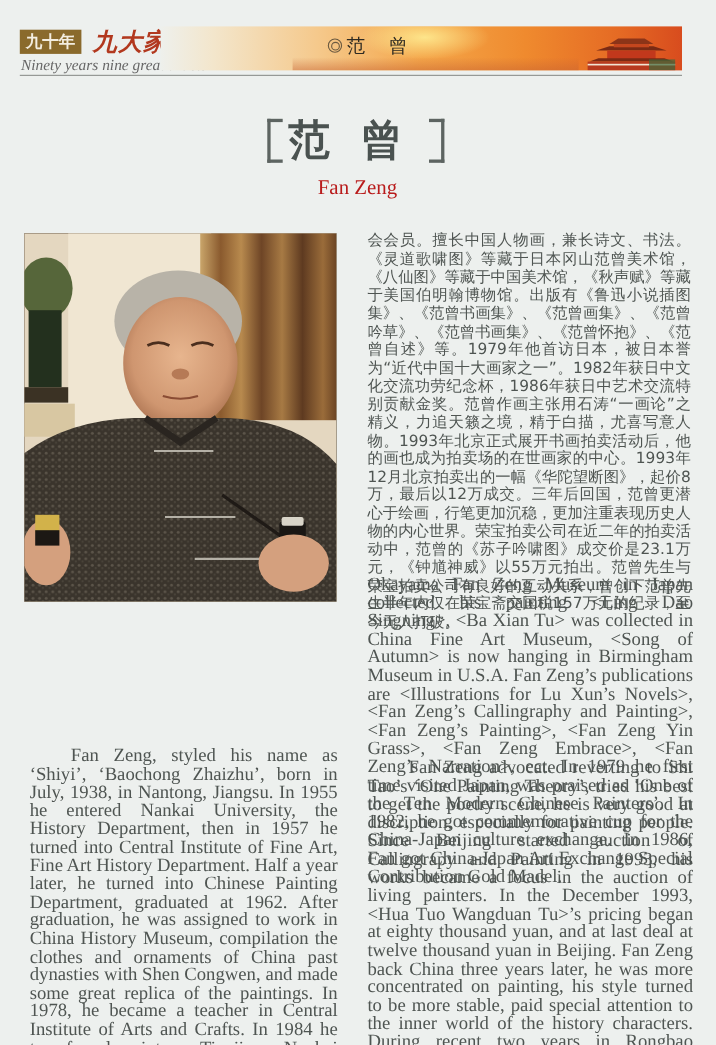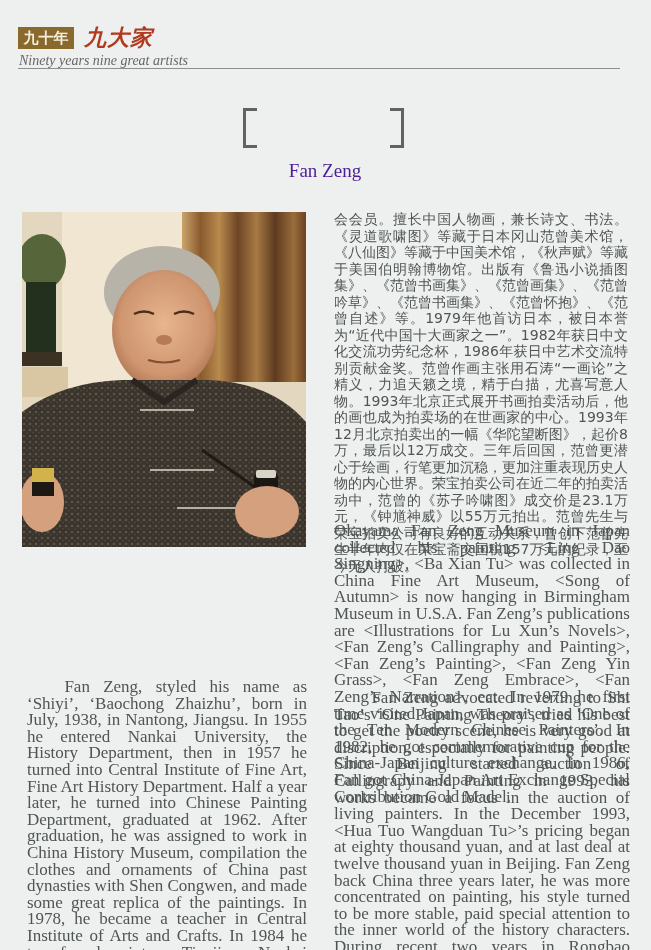--- a/index.html
+++ b/index.html
@@ -70,21 +70,21 @@
     }
     .bracket {
       position: absolute; top: 108px; width: 14px; height: 40px;
       border: 3px solid #5d6461;
     }
     .bracket.left { left: 243px; border-right: none; }
     .bracket.right { left: 390px; border-left: none; }
     .title-cn .chars { position: absolute; left: 22px; top: 2px; letter-spacing: 28px; }
     .title-en {
       position: absolute; left: 200px; top: 160px; width: 250px; text-align: center;
-      font-family: "Liberation Serif", serif; font-size: 19px; color: #4c1d95;
+      font-family: "Liberation Serif", serif; font-size: 19px; color: #b91c1c;
     }
 
     
     .photo {
       position: absolute; left: 22px; top: 212px; width: 284px; height: 335px;
       overflow: hidden; background: #5b4a33;
     }
 
     
     .col-cn {
@@ -99,25 +99,45 @@
   </style>
 </head>
 <body>
 
 <div class="page">
 
   <div class="header">
     <div class="logo-box">九十年</div>
     <div class="logo-script">九大家</div>
     <div class="logo-sub">Ninety years nine great artists</div>
+    <div class="banner">
+      <div class="glow"></div>
+      <div class="hills"></div>
+      <svg class="palace" viewBox="0 0 80 32">
+        <polygon points="20,10 60,10 72,14 8,14" fill="#7a2a14"></polygon>
+        <polygon points="28,3 52,3 60,8 20,8" fill="#8c3418"></polygon>
+        <rect x="24" y="8" width="32" height="3" fill="#c4461e"></rect>
+        <rect x="18" y="14" width="44" height="8" fill="#c2381c"></rect>
+        <polygon points="10,21 70,21 78,24 2,24" fill="#7a2a14"></polygon>
+        <rect x="0" y="24" width="80" height="8" fill="#b83a1e"></rect>
+        <rect x="0" y="26" width="80" height="1.5" fill="#f1e4d2"></rect>
+        <rect x="56" y="22" width="24" height="10" fill="#3d6a3a" opacity="0.7"></rect>
+      </svg>
+      <div class="banner-title">
+        <span class="circ"></span><span>范 曾</span>
+      </div>
+    </div>
   </div>
   <div class="header-rule"></div>
 
   <div class="bracket left"></div>
   <div class="bracket right"></div>
+  <div class="title-cn">
+    <span class="chars">范曾</span>
+  </div>
   <div class="title-en">Fan Zeng</div>
 
   <div class="photo">
     <svg width="284" height="335" viewBox="0 0 284 335">
       <defs>
         <linearGradient id="curtain" x1="0" x2="1" y1="0" y2="0">
           <stop offset="0" stop-color="#c9a56a"></stop>
           <stop offset="0.15" stop-color="#8a5a2e"></stop>
           <stop offset="0.3" stop-color="#b88a4e"></stop>
           <stop offset="0.45" stop-color="#6e4526"></stop>

